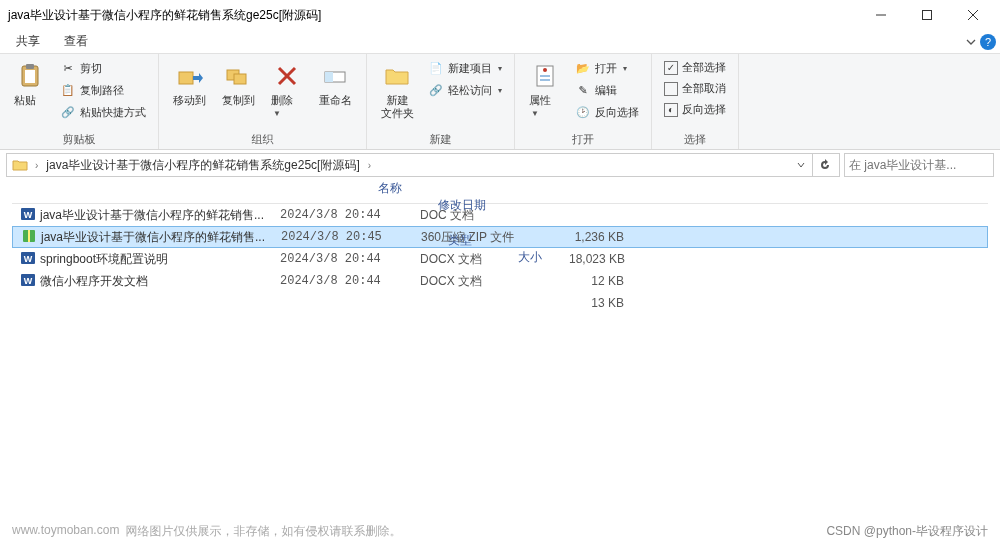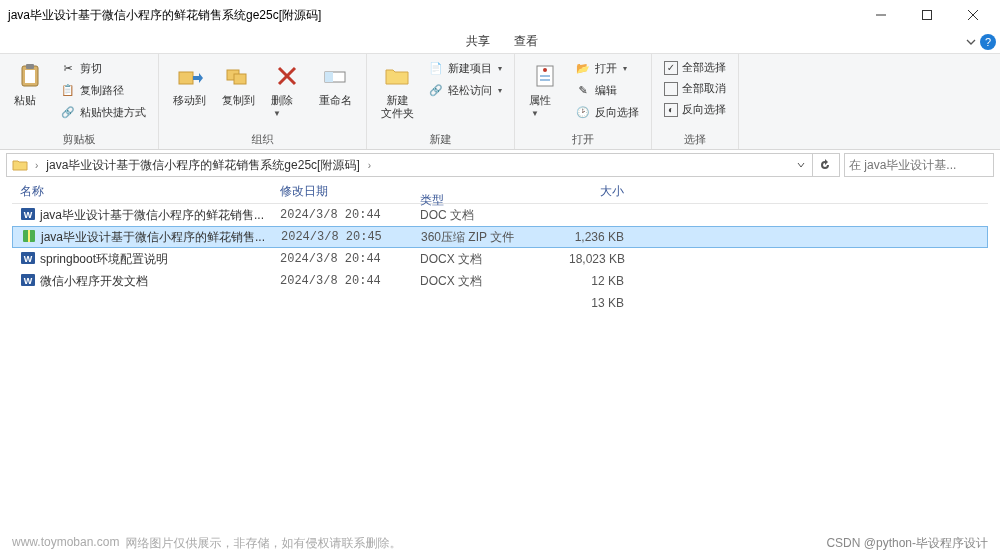--- a/index.html
+++ b/index.html
@@ -4,21 +4,21 @@
   <style>
     * { margin: 0; padding: 0; box-sizing: border-box; font-family: "Microsoft YaHei", "Segoe UI", sans-serif; }
     body { width: 1000px; height: 556px; background: #fff; font-size: 12px; color: #333; overflow: hidden; position: relative; }
     
     .titlebar { display: flex; align-items: center; height: 30px; padding: 0 4px; background: #fff; }
     .titlebar .title { flex: 1; padding-left: 4px; font-size: 12px; color: #000; }
     .titlebar .winbtns { display: flex; }
     .winbtn { width: 46px; height: 30px; display: flex; align-items: center; justify-content: center; cursor: pointer; }
     .winbtn svg { width: 10px; height: 10px; }
     
-    .tabs { display: flex; align-items: center; height: 24px; background: #fff; border-bottom: 1px solid #e1e1e1; padding-left: 4px; position: relative; justify-content: center; }
+    .tabs { display: flex; align-items: center; height: 24px; background: #fff; border-bottom: 1px solid #e1e1e1; padding-left: 4px; position: relative; }
     .tab { padding: 4px 12px; font-size: 12px; cursor: pointer; color: #333; }
     .tabs-right { position: absolute; right: 4px; display: flex; align-items: center; gap: 4px; }
     .chevron-down { width: 10px; height: 10px; cursor: pointer; }
     .help-icon { width: 16px; height: 16px; border-radius: 50%; background: #1e7cd6; color: #fff; display: flex; align-items: center; justify-content: center; font-size: 11px; cursor: pointer; }
     
     .ribbon { display: flex; height: 96px; background: #f5f6f7; border-bottom: 1px solid #d8d8d8; }
     .rgroup { display: flex; flex-direction: column; align-items: center; padding: 4px 8px 2px; border-right: 1px solid #e1e1e1; }
     .rgroup-body { flex: 1; display: flex; align-items: flex-start; gap: 4px; }
     .rgroup-label { font-size: 11px; color: #555; padding-top: 2px; }
     
@@ -34,37 +34,37 @@
     .crumb-container { flex: 1; display: flex; align-items: center; height: 24px; border: 1px solid #ccc; padding: 0 2px; }
     .folder-icon-small { width: 18px; height: 18px; margin: 0 2px; }
     .crumb-sep { color: #777; padding: 0 4px; cursor: pointer; font-size: 10px; }
     .crumb { padding: 2px 4px; cursor: pointer; font-size: 12px; color: #333; }
     .addr-btn { width: 24px; height: 24px; display: flex; align-items: center; justify-content: center; cursor: pointer; border-right: 1px solid #ccc; }
     .addr-refresh { border: none; }
     .searchbox { width: 150px; height: 24px; border: 1px solid #ccc; display: flex; align-items: center; padding: 0 4px; }
     .searchbox input { border: none; outline: none; width: 100%; font-size: 12px; color: #888; }
     
     .filelist { padding: 0 12px; }
-    .list-header { display: flex; border-bottom: 1px solid #e5e5e5; height: 24px; align-items: center; }
+    .list-header { display: flex; border-bottom: 1px solid #e5e5e5; height: 24px; align-items: center; flex-direction: column; }
     .col-header { font-size: 12px; color: #3b5998; padding: 0 8px; cursor: pointer; }
     .col-name { width: 260px; }
     .col-date { width: 140px; }
     .col-type { width: 120px; margin-top: 18px; }
     .col-size { width: 100px; text-align: right; }
     
     .file-row { display: flex; align-items: center; height: 22px; cursor: pointer; }
     .file-row.selected { background: #cde8ff; border: 1px solid #7ab7e8; }
     .cell { font-size: 12px; padding: 0 8px; color: #333; overflow: hidden; white-space: nowrap; text-overflow: ellipsis; }
     .cell-name { width: 260px; display: flex; align-items: center; gap: 4px; }
     .cell-date { width: 140px; color: #555; font-family: Liberation Mono, monospace; }
     .cell-type { width: 120px; color: #555; }
     .cell-size { width: 100px; text-align: right; color: #555; margin-top: 44px; }
     .file-icon { width: 16px; height: 16px; flex-shrink: 0; }
     
-    .footer { position: absolute; bottom: 0; left: 0; right: 0; display: flex; align-items: center; justify-content: space-between; padding: 4px 12px; font-size: 12px; color: #aaa; }
+    .footer { position: absolute; bottom: 12px; left: 0; right: 0; display: flex; align-items: center; justify-content: space-between; padding: 4px 12px; font-size: 12px; color: #aaa; }
     .footer .left { display: flex; gap: 6px; }
     .footer .right { color: #888; }
     
     .checkbox-icon { width: 14px; height: 14px; border: 1px solid #777; display: inline-flex; align-items: center; justify-content: center; font-size: 10px; color: #444; }
     .ddarrow { font-size: 8px; color: #555; margin-left: 2px; }
   </style>
 </head>
 <body>
 
 <div class="titlebar">

